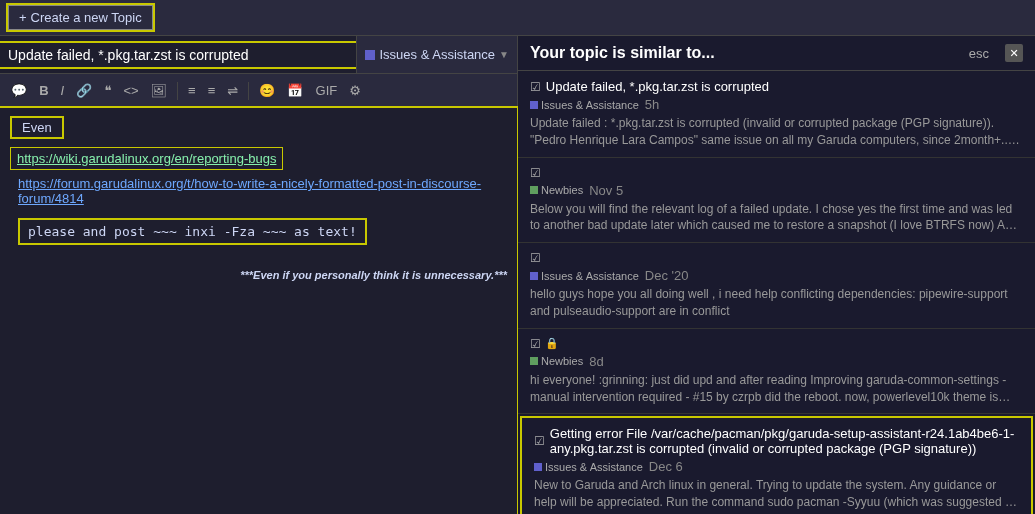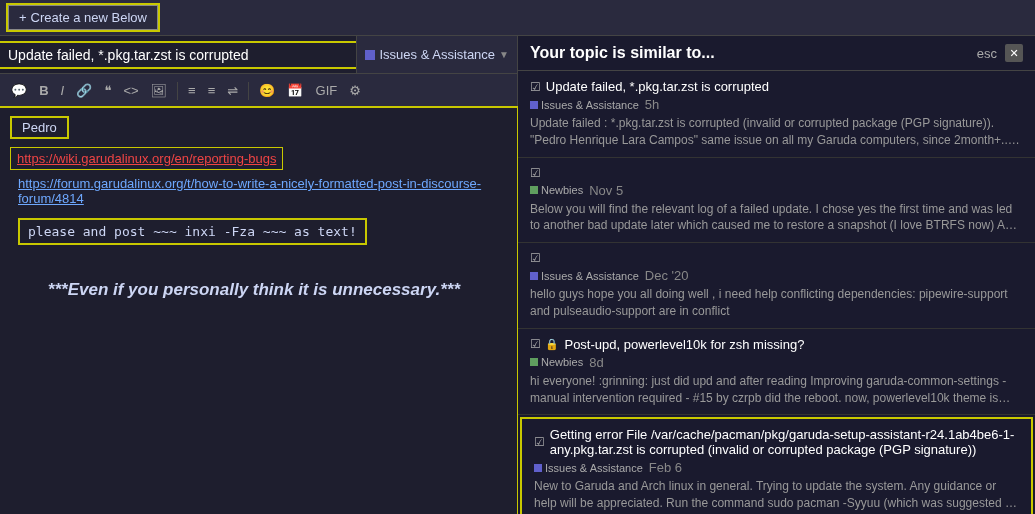--- a/index.html
+++ b/index.html
@@ -130,40 +130,41 @@
       display: inline-block;
       border: 2px solid #c8c800;
       color: #cdd6f4;
       padding: 2px 10px;
       font-size: 13px;
       margin-bottom: 8px;
     }
     .link-line {
       display: block;
       border: 1px solid #c8c800;
-      color: #ef4444;
+      color: #86efac;
       padding: 3px 6px;
       margin-bottom: 6px;
       text-decoration: underline;
       cursor: pointer;
       width: fit-content;
     }
     .plain-link {
       color: #6ea8fe;
       text-decoration: underline;
       cursor: pointer;
       display: block;
       margin-bottom: 8px;
       margin-left: 8px;
     }
     .editor-text {
       color: #cdd6f4;
       line-height: 1.6;
       white-space: pre-wrap;
-      font-size: 17px;
+      font-size: 11px;
+      text-align: right;
     }
     .editor-code {
       border: 2px solid #c8c800;
       display: inline-block;
       padding: 4px 8px;
       margin: 4px 8px;
       color: #cdd6f4;
       font-family: monospace;
     }
     .editor-bold-italic {
@@ -187,21 +188,21 @@
       border-bottom: 1px solid #444;
     }
     .similar-title {
       font-size: 16px;
       font-weight: bold;
       color: #fff;
     }
     .esc-btn {
       display: flex;
       align-items: center;
-      gap: 8px;
+      gap: 16px;
       color: #aaa;
       cursor: pointer;
       font-size: 13px;
     }
     .esc-x {
       width: 18px;
       height: 18px;
       background: #555;
       display: flex;
       align-items: center;
@@ -275,21 +276,21 @@
       -webkit-line-clamp: 2;
       -webkit-box-orient: vertical;
     }
   </style>
 </head>
 <body>
 
 <div class="top-bar">
   <button class="new-topic-btn">
     <span>+</span>
-    <span>Create a new Below</span>
+    <span>Create a new Topic</span>
   </button>
 </div>
 
 <div class="main-layout">
 
   <div class="left-panel">
 
     <div class="title-row">
       <input class="title-input" type="text" value="Update failed, *.pkg.tar.zst is corrupted" style="">
       <div class="category-select">
@@ -312,21 +313,21 @@
       <button class="toolbar-btn">≡</button>
       <button class="toolbar-btn">⇌</button>
       <div class="toolbar-sep"></div>
       <button class="toolbar-btn">😊</button>
       <button class="toolbar-btn">📅</button>
       <button class="toolbar-btn">GIF</button>
       <button class="toolbar-btn">⚙</button>
     </div>
 
     <div class="editor-area">
-      <span class="read-badge">Pedro</span>
+      <span class="read-badge">Even</span>
       <br>
       <a class="link-line">https://wiki.garudalinux.org/en/reporting-bugs</a>
       <a class="plain-link">https://forum.garudalinux.org/t/how-to-write-a-nicely-formatted-post-in-discourse-forum/4814</a>
       <div class="editor-code">
         <span>please
 and post
 ~~~
 inxi -Fza
 ~~~
 as text!</span>
@@ -388,21 +389,20 @@
         Issues &amp; Assistance
       </span>
       <span class="si-time">Dec '20</span>
     </div>
     <div class="si-desc">hello guys hope you all doing well , i need help conflicting dependencies: pipewire-support and pulseaudio-support are in conflict</div>
   </div>
         <div class="similar-item">
     <div class="si-title">
       <span class="si-checkbox">☑</span>
       <span class="si-lock">🔒</span>
-      <span>Post-upd, powerlevel10k for zsh missing?</span>
     </div>
     <div class="si-meta">
       <span class="si-cat">
         <span class="si-cat-dot green"></span>
         Newbies
       </span>
       <span class="si-time">8d</span>
     </div>
     <div class="si-desc">hi everyone! :grinning: just did upd and after reading Improving garuda-common-settings - manual intervention required - #15 by czrpb did the reboot. now, powerlevel10k theme is missing for my zsh...</div>
   </div>
@@ -410,20 +410,20 @@
     <div class="si-title">
       <span class="si-checkbox">☑</span>
 
       <span>Getting error File /var/cache/pacman/pkg/garuda-setup-assistant-r24.1ab4be6-1-any.pkg.tar.zst is corrupted (invalid or corrupted package (PGP signature))</span>
     </div>
     <div class="si-meta">
       <span class="si-cat">
         <span class="si-cat-dot"></span>
         Issues &amp; Assistance
       </span>
-      <span class="si-time">Feb 6</span>
+      <span class="si-time">Dec 6</span>
     </div>
     <div class="si-desc">New to Garuda and Arch linux in general. Trying to update the system. Any guidance or help will be appreciated. Run the command sudo pacman -Syyuu (which was suggested in another forum for this iss...</div>
   </div>
       </div>
   </div>
 
 </div>
 
 </body></html>

